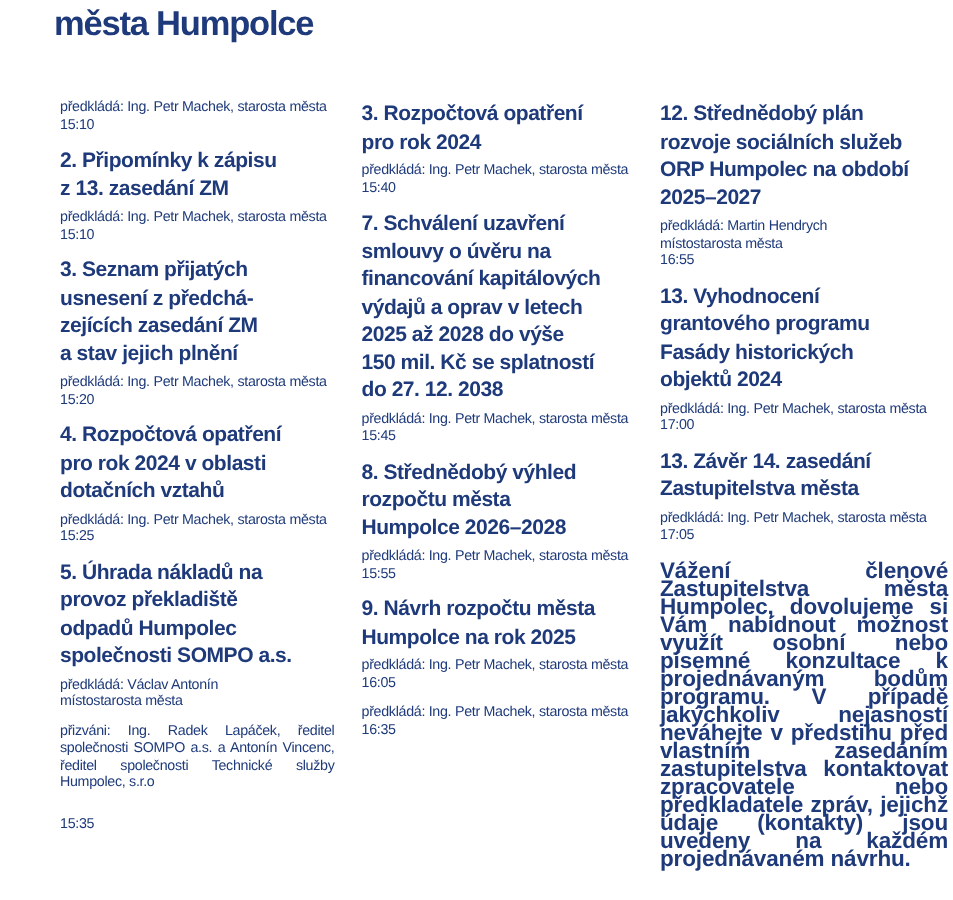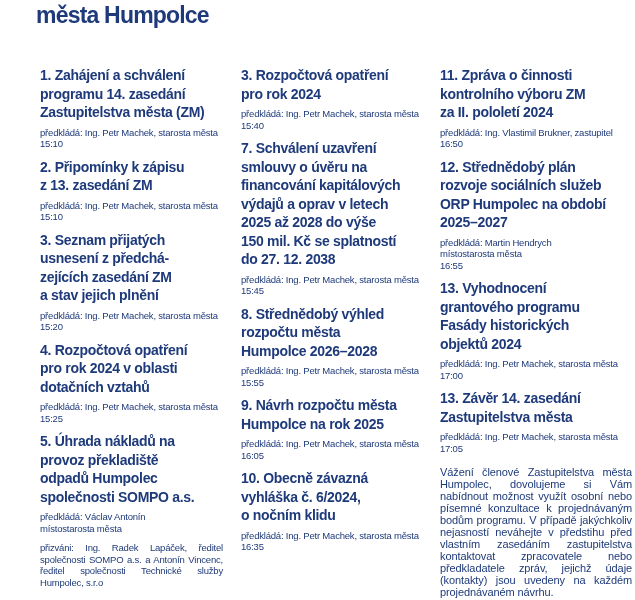--- a/index.html
+++ b/index.html
@@ -45,38 +45,36 @@
     letter-spacing: -0.2px;
     margin: 0 0 8px 0;
     white-space: pre;
   }
   .meta.justify {
     white-space: normal;
     text-align: justify;
   }
   .meta.tight { margin-bottom: 16px; }
   .note {
-    font-size: 11px;
+    font-size: 15px;
     line-height: 12px;
     letter-spacing: -0.1px;
     margin: 12px 0 0 0;
     text-align: justify;
+    font-weight: bold;
   }
 </style>
 </head>
 <body style="background: rgb(255, 255, 255);">
 
 <h1 class="page-title">města Humpolce</h1>
 
 <div class="columns">
     <div class="col col1">
       <section class="item">
-    <h2 class="item-title">1. Zahájení a schválení
-programu 14. zasedání
-Zastupitelstva města (ZM)</h2>
   <p class="meta">předkládá: Ing. Petr Machek, starosta města
 15:10</p>
       </section>
       <section class="item">
     <h2 class="item-title">2. Připomínky k zápisu
 z 13. zasedání ZM</h2>
   <p class="meta">předkládá: Ing. Petr Machek, starosta města
 15:10</p>
       </section>
       <section class="item">
@@ -130,35 +128,25 @@
   <p class="meta">předkládá: Ing. Petr Machek, starosta města
 15:55</p>
       </section>
       <section class="item">
     <h2 class="item-title">9. Návrh rozpočtu města
 Humpolce na rok 2025</h2>
   <p class="meta">předkládá: Ing. Petr Machek, starosta města
 16:05</p>
       </section>
       <section class="item">
-    <h2 class="item-title">10. Obecně závazná
-vyhláška č. 6/2024,
-o nočním klidu</h2>
   <p class="meta">předkládá: Ing. Petr Machek, starosta města
 16:35</p>
       </section>
     </div>
     <div class="col col3">
-      <section class="item">
-    <h2 class="item-title">11. Zpráva o činnosti
-kontrolního výboru ZM
-za II. pololetí 2024</h2>
-  <p class="meta">předkládá: Ing. Vlastimil Brukner, zastupitel
-16:50</p>
-      </section>
       <section class="item">
     <h2 class="item-title">12. Střednědobý plán
 rozvoje sociálních služeb
 ORP Humpolec na období
 2025–2027</h2>
   <p class="meta">předkládá: Martin Hendrych
 místostarosta města
 16:55</p>
       </section>
       <section class="item">

